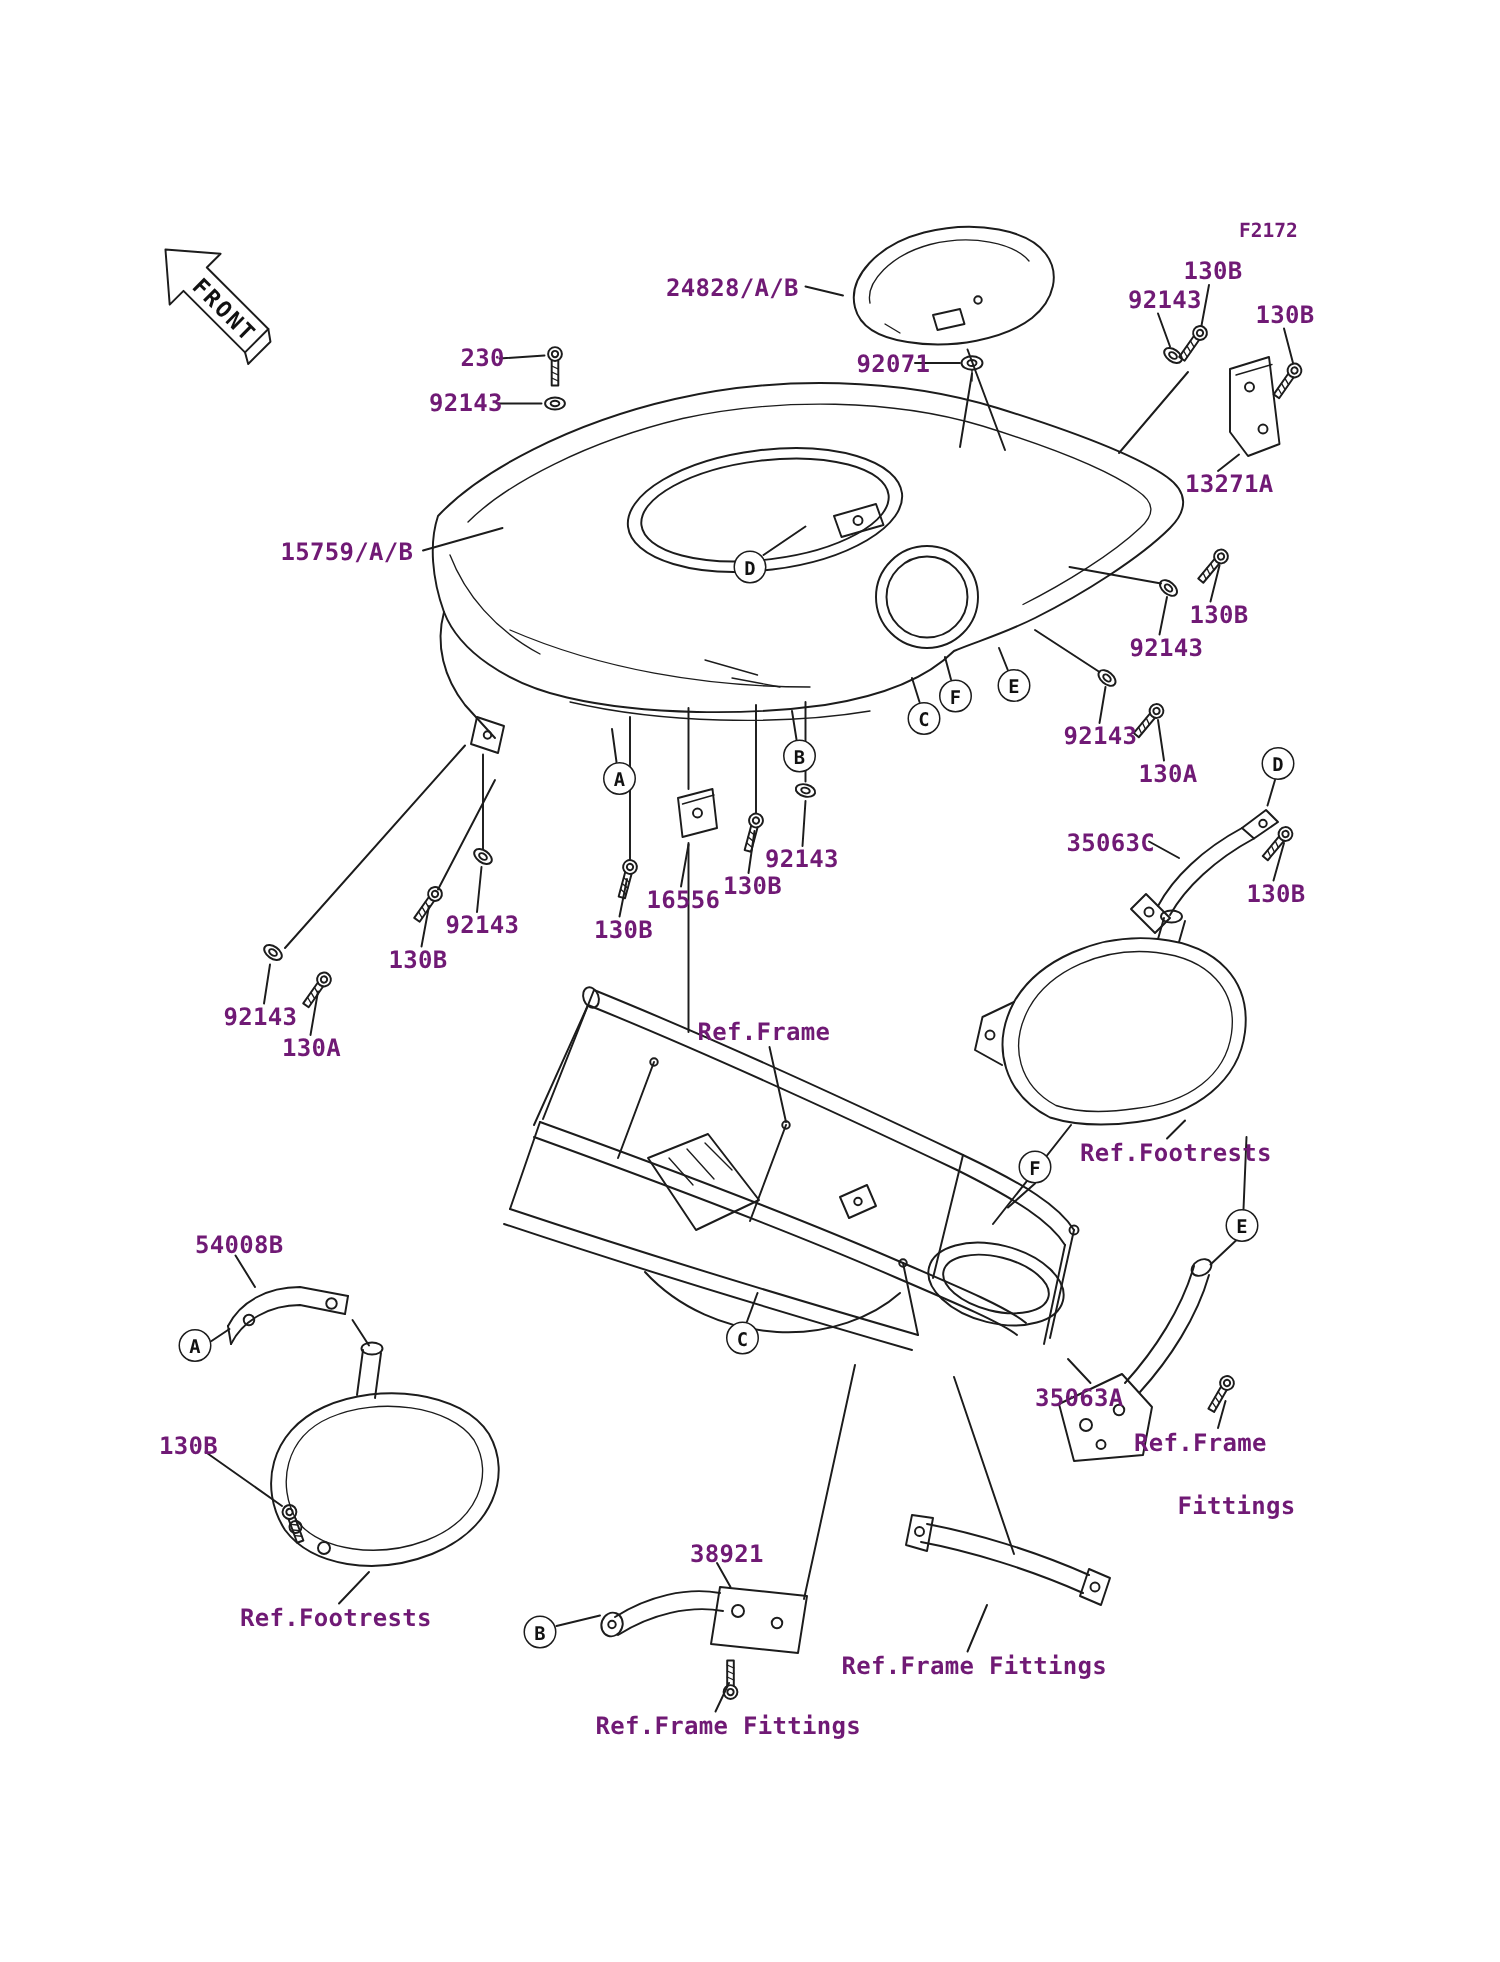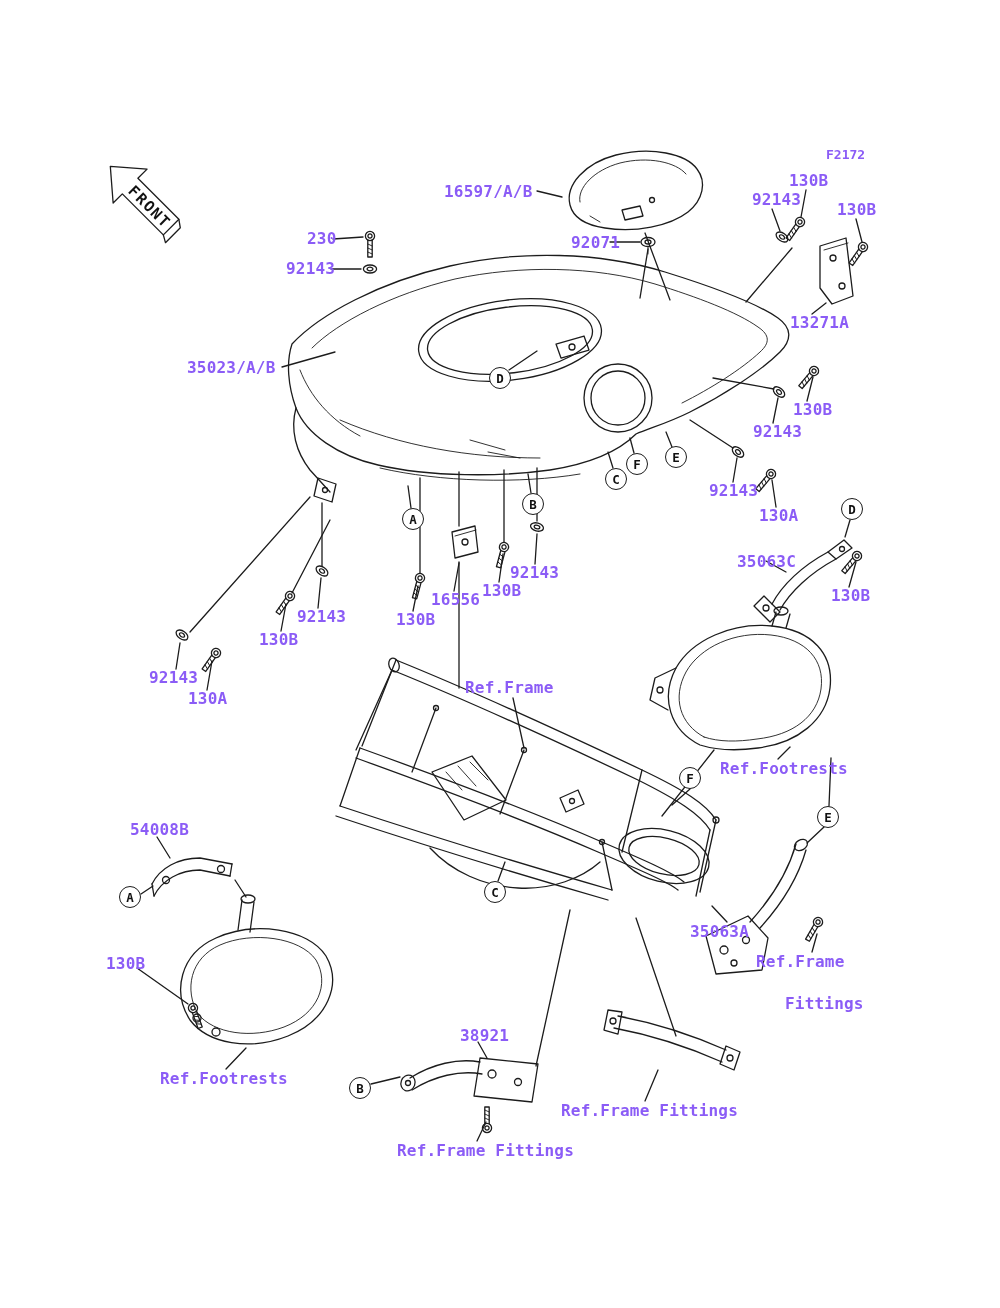--- a/index.html
+++ b/index.html
@@ -19,21 +19,21 @@
   }
   svg.art .thin   { stroke-width:0.9; }
   svg.art .leader { stroke-width:1.0; }
   svg.art text {
     fill:#111111; stroke:none;
     font-family:"DejaVu Sans Mono","Liberation Mono",monospace;
     font-weight:bold;
   }
   .lbl {
     position:absolute;
-    font-size:16px; font-weight:bold; color:#8b5cf6;
+    font-size:16px; font-weight:bold; color:#701a75;
     letter-spacing:0.2px; white-space:nowrap; line-height:1.05;
   }
   .lbl.small { font-size:13px; letter-spacing:0; }
   .callout {
     position:absolute;
     width:22px; height:22px;
     border:1.7px solid #1c1c1c; border-radius:50%;
     background:#ffffff;
     display:flex; align-items:center; justify-content:center;
     font-size:12.5px; font-weight:bold; color:#111111;
@@ -290,34 +290,34 @@
       <line x1="831" y1="758" x2="829" y2="806"></line>
       <line x1="648" y1="249" x2="640" y2="298"></line>
       <line x1="676" y1="1036" x2="636" y2="918"></line>
       <line x1="536" y1="1066" x2="570" y2="910"></line>
       <line x1="246" y1="897" x2="235" y2="880"></line>
     </g>
   </svg>
 
   <div class="lbl small" style="left:826px;top:148px">F2172</div>
 
-  <div class="lbl" style="left:444px;top:184px">16597/A/B</div>
+  <div class="lbl" style="left:444px;top:184px">24828/A/B</div>
   <div class="lbl" style="left:789px;top:173px">130B</div>
   <div class="lbl" style="left:752px;top:192px">92143</div>
   <div class="lbl" style="left:837px;top:202px">130B</div>
   <div class="lbl" style="left:307px;top:231px">230</div>
   <div class="lbl" style="left:571px;top:235px">92071</div>
   <div class="lbl" style="left:286px;top:261px">92143</div>
   <div class="lbl" style="left:790px;top:315px">13271A</div>
-  <div class="lbl" style="left:187px;top:360px">35023/A/B</div>
+  <div class="lbl" style="left:187px;top:360px">15759/A/B</div>
   <div class="lbl" style="left:793px;top:402px">130B</div>
   <div class="lbl" style="left:753px;top:424px">92143</div>
   <div class="lbl" style="left:709px;top:483px">92143</div>
   <div class="lbl" style="left:759px;top:508px">130A</div>
-  <div class="lbl" style="left:737px;top:554px">35063C</div>
+  <div class="lbl" style="left:711px;top:554px">35063C</div>
   <div class="lbl" style="left:831px;top:588px">130B</div>
   <div class="lbl" style="left:510px;top:565px">92143</div>
   <div class="lbl" style="left:482px;top:583px">130B</div>
   <div class="lbl" style="left:431px;top:592px">16556</div>
   <div class="lbl" style="left:396px;top:612px">130B</div>
   <div class="lbl" style="left:297px;top:609px">92143</div>
   <div class="lbl" style="left:259px;top:632px">130B</div>
   <div class="lbl" style="left:149px;top:670px">92143</div>
   <div class="lbl" style="left:188px;top:691px">130A</div>
   <div class="lbl" style="left:130px;top:822px">54008B</div>

